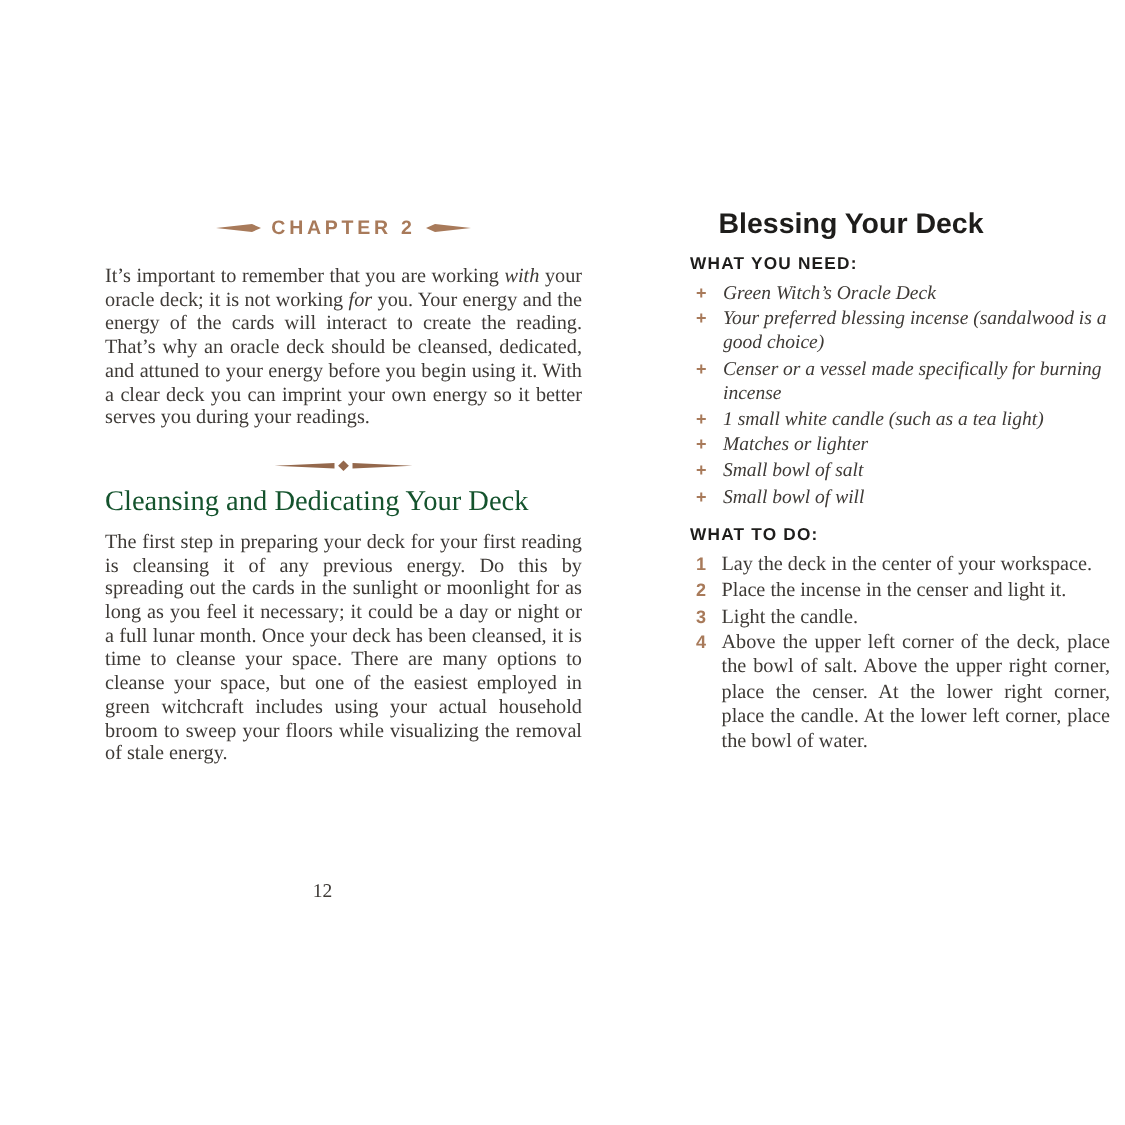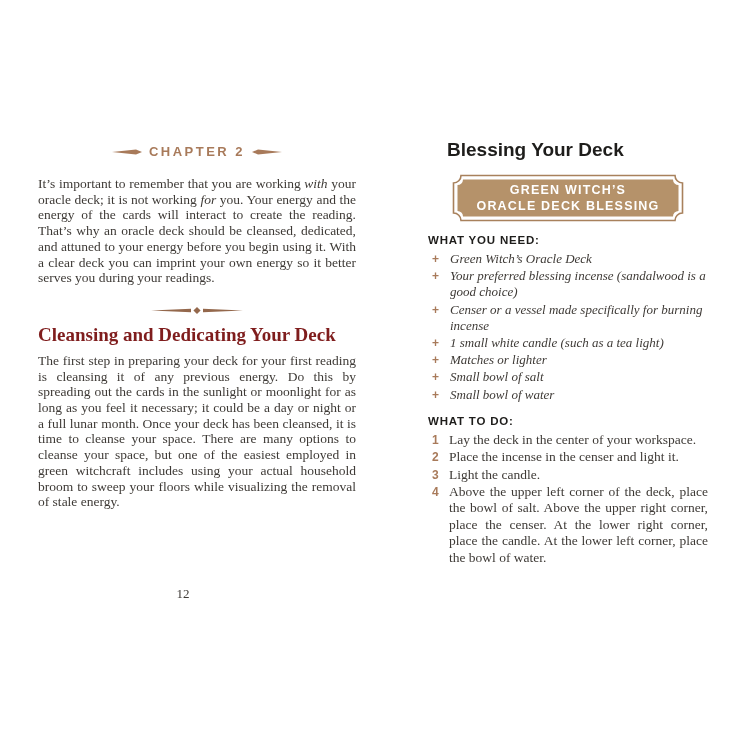--- a/index.html
+++ b/index.html
@@ -1,34 +1,34 @@
 <!DOCTYPE html>
 <html><head>
 <meta charset="utf-8">
 <style>
   html,body{margin:0;padding:0;background:#ffffff;}
   body{width:750px;height:750px;position:relative;overflow:hidden;
        font-family:"Liberation Serif", serif;color:#3e3a36;}
-  .page{position:absolute;top:0;height:736px;}
+  .page{position:absolute;top:0;height:736px;margin-left:32px;}
   .page-left{left:38px;width:318px;}
   .page-right{left:428px;width:280px;}
 
   
   .chapter-row{margin-top:144px;display:flex;align-items:center;justify-content:center;gap:7px;}
   .chapter-label{font-family:"Liberation Sans", sans-serif;font-weight:bold;
                  font-size:13px;letter-spacing:2.5px;color:#a87a5a;}
   .chapter-title{margin:6px 0 0 0;text-align:center;font-weight:normal;
                  font-size:24px;line-height:27px;color:#2b2724;}
   .body{font-size:13.5px;line-height:15.7px;text-align:justify;margin:0;}
   .para1{margin-top:17px;}
   .para2{margin-top:7px;}
   .body em{}
   .divider{margin:20px auto 0 auto;width:92px;height:9px;display:block;}
-  .section-heading{margin:9px 0 0 0;font-weight:bold;font-size:19px;
-                   line-height:22px;color:#7f1d1d;}
+  .section-heading{margin:9px 0 0 0;font-weight:normal;font-size:19px;
+                   line-height:22px;color:#14532d;}
   .pagenum{position:absolute;top:586px;width:100%;text-align:center;
            font-size:13px;color:#3e3a36;}
   .pagenum-left{transform:translateX(-14px);}
 
   
   .sans-heading{margin:142px 0 0 19px;font-family:"Liberation Sans", sans-serif;
                 font-weight:bold;font-size:19px;line-height:16px;color:#1e1d1b;}
   .para-right{margin-top:3px;text-indent:19px;line-height:16.6px;}
   .plaque{position:relative;width:232px;height:48px;margin:16px auto 0 auto;}
   .plaque svg{position:absolute;left:0;top:0;}
@@ -84,30 +84,20 @@
   <p class="body para2">The first step in preparing your deck for your first reading is cleansing it of any previous energy. Do this by spreading out the cards in the sunlight or moonlight for as long as you feel it necessary; it could be a day or night or a full lunar month. Once your deck has been cleansed, it is time to cleanse your space. There are many options to cleanse your space, but one of the easiest employed in green witchcraft includes using your actual household broom to sweep your floors while visualizing the removal of stale energy.</p>
 
   <div class="pagenum pagenum-left">12</div>
 </div>
 
 <div class="page page-right">
 
   <h3 class="sans-heading">Blessing Your Deck</h3>
 
 
-  <div class="plaque">
-    <svg width="232" height="48" viewBox="0 0 232 48">
-      <path d="M 9 1.5 H 223 A 7.5 7.5 0 0 0 230.5 9 V 39 A 7.5 7.5 0 0 0 223 46.5 H 9 A 7.5 7.5 0 0 0 1.5 39 V 9 A 7.5 7.5 0 0 0 9 1.5 Z" fill="none" stroke="#a8815c" stroke-width="1.6"></path>
-      <path d="M 11 5.5 H 221 A 5.5 5.5 0 0 0 226.5 11 V 37 A 5.5 5.5 0 0 0 221 42.5 H 11 A 5.5 5.5 0 0 0 5.5 37 V 11 A 5.5 5.5 0 0 0 11 5.5 Z" fill="#b5926a"></path>
-    </svg>
-    <div class="plaque-text">
-      <div>GREEN WITCH’S</div>
-      <div>ORACLE DECK BLESSING</div>
-    </div>
-  </div>
 
   <h4 class="list-heading">WHAT YOU NEED:</h4>
 
   <div class="need-list">
 
       <div class="need-item">
         <span class="marker">+</span>
         <span class="txt">Green Witch’s Oracle Deck</span>
       </div>
 
@@ -131,21 +121,21 @@
         <span class="txt">Matches or lighter</span>
       </div>
 
       <div class="need-item">
         <span class="marker">+</span>
         <span class="txt">Small bowl of salt</span>
       </div>
 
       <div class="need-item">
         <span class="marker">+</span>
-        <span class="txt">Small bowl of water</span>
+        <span class="txt">Small bowl of will</span>
       </div>
     </div>
 
   <h4 class="list-heading">WHAT TO DO:</h4>
 
   <div class="do-list">
 
       <div class="do-item">
         <span class="num">1</span>
         <span class="txt">Lay the deck in the center of your workspace.</span>

